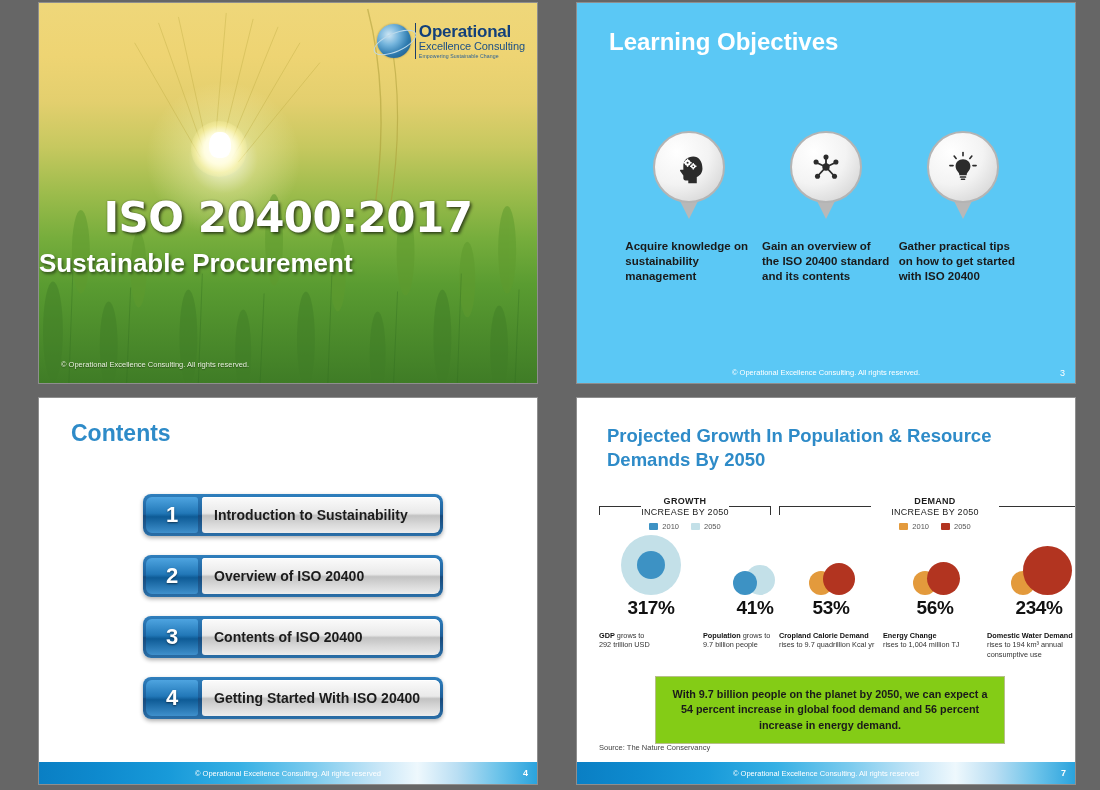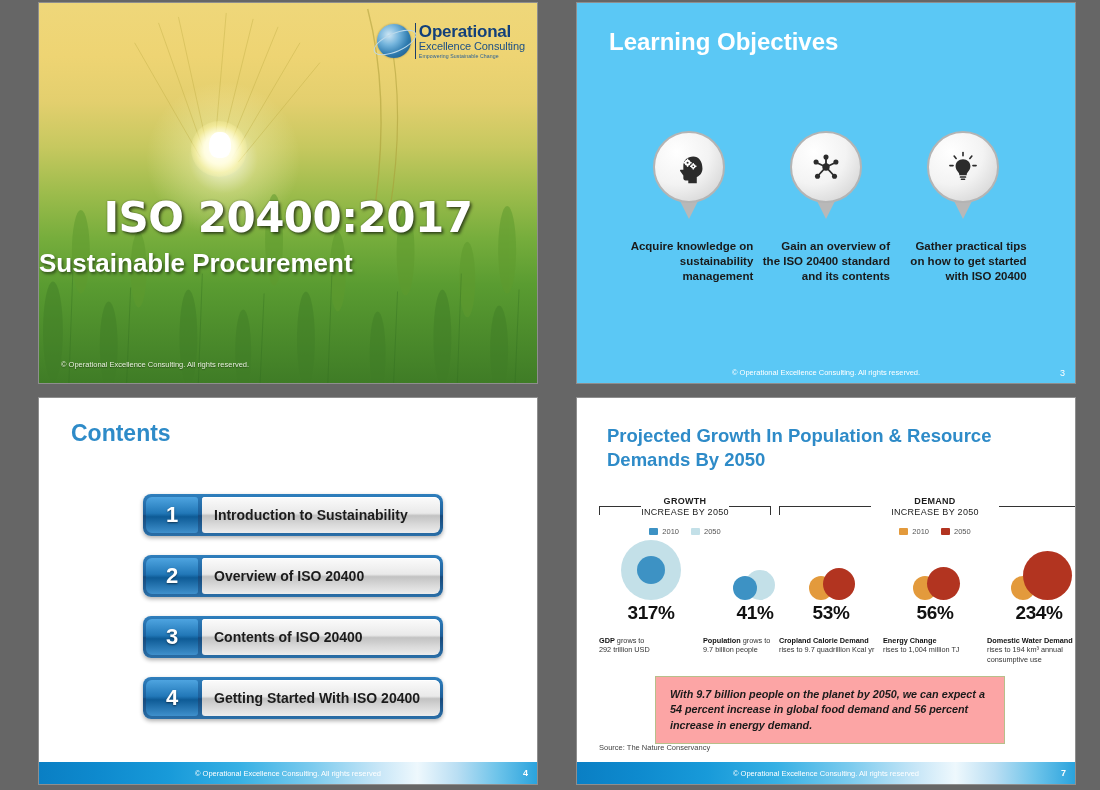--- a/index.html
+++ b/index.html
@@ -124,21 +124,21 @@
   }
   .pin-tail {
     position:absolute; left:50%; top:58px; transform: translateX(-50%);
     width:0;height:0;
     border-left: 15px solid transparent;
     border-right: 15px solid transparent;
     border-top: 30px solid #b8b8b8;
   }
   .pin-icon { width: 34px; height: 34px; position:relative; z-index:2; }
   .pin-label {
-    margin-top: 16px; text-align:right;
+    margin-top: 16px; text-align:left;
     font-size: 11.5px; font-weight: bold; color: #1a1a1a; line-height: 1.32;
   }
   .sky-footer {
     position:absolute; left:0; right:0; bottom:0; height: 22px;
     display:flex; align-items:center; justify-content:center;
     font-size: 7.5px; color: #ffffff;
   }
   .sky-pagenum { position:absolute; right: 10px; bottom: 5px; font-size: 9px; color:#ffffff; }
 
   
@@ -206,39 +206,39 @@
   .bracket .tick-r { right: 0; }
   .bracket .ghead {
     position:absolute; left:0; right:0; top:0; text-align:center;
     font-size: 9px; font-weight: bold; color:#1c1c1c; letter-spacing:.3px;
   }
   .bracket .gsub {
     position:absolute; left:0; right:0; top: 11px; text-align:center;
     font-size: 9px; font-weight: normal; color:#1c1c1c; letter-spacing:.3px;
   }
 
-  .legend { display:flex; justify-content:center; gap: 12px; margin-top: 5px; }
+  .legend { display:flex; justify-content:center; gap: 12px; }
   .legend-item { display:flex; align-items:center; gap: 4px; font-size: 7.5px; color:#555; }
   .swatch { width: 9px; height: 7px; border-radius: 1px; }
 
   .metrics { display:flex; justify-content:space-around; margin-top: 4px; }
   .metric { display:flex; flex-direction:column; align-items:center; }
   .bubbles { position: relative; height: 60px; width: 96px; }
   .bub { position:absolute; border-radius:50%; bottom: 0; }
   .pct { font-size: 19px; font-weight: bold; color:#111; margin-top: 2px; letter-spacing:-.4px;}
   .mlabel { font-size: 7.3px; color:#333; text-align:left; line-height: 1.3; margin-top: 12px; width: 104px;}
   .mlabel b { color:#111; }
 
   .quote {
     position:absolute; left: 78px; right: 70px; top: 278px;
-    background: #fca5a5;
+    background: #84cc16;
     border: 1.2px solid #b7bf8a;
     padding: 10px 14px;
-    text-align: left;
-    font-size: 10.8px; font-style: italic; font-weight: bold;
+    text-align: center;
+    font-size: 10.8px; font-weight: bold;
     color: #1a1a1a; line-height: 1.42;
   }
   .source {
     position:absolute; left: 22px; bottom: 32px;
     font-size: 7.5px; color:#444;
   }
 </style>
 </head>
 <body>
 

